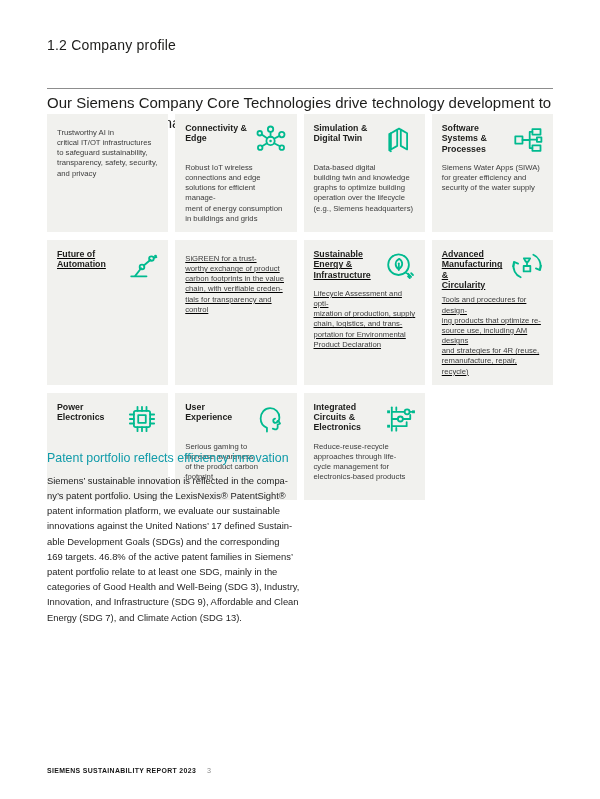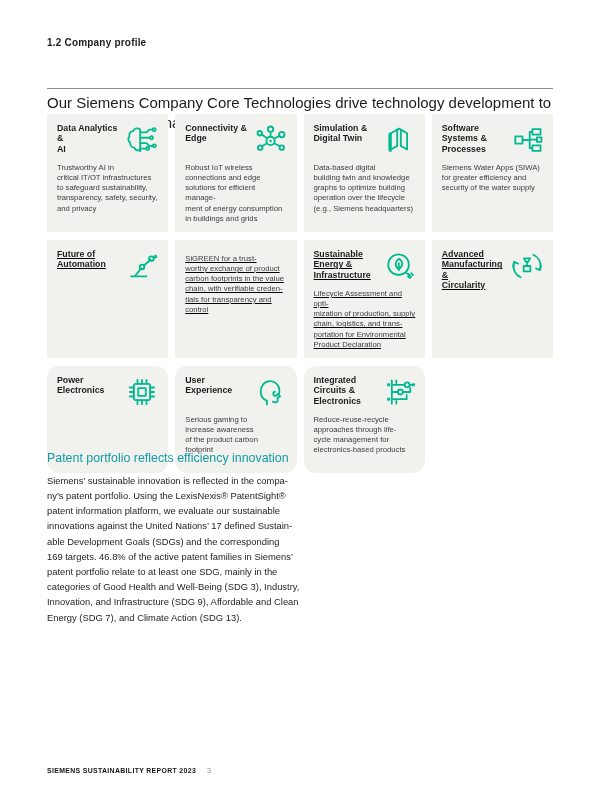--- a/index.html
+++ b/index.html
@@ -4,40 +4,40 @@
 <style>
   * { margin:0; padding:0; box-sizing:border-box; }
   html,body { background:#fff; }
   body { font-family:"Liberation Sans", sans-serif; }
   .page {
     position:relative; width:600px; height:799px; background:#fff;
     margin:0 auto; overflow:hidden;
   }
   .section-label {
     position:absolute; top:37px; left:47px;
-    font-size:10px; font-weight:bold; color:var(--text-dark); letter-spacing:.2px;
+    font-size:14px; font-weight:normal; color:var(--text-dark); letter-spacing:.2px;
   }
   .rule {
     position:absolute; top:88px; left:47px; width:506px;
     border-top:1px solid #8d8d8d;
   }
   .intro {
     position:absolute; top:93px; left:47px; width:506px;
     font-size:15px; color:var(--text-dark); line-height:1.3;
   }
   .cards {
     position:absolute; top:114px; left:47px; width:506px;
     display:grid; grid-template-columns:repeat(4,1fr); gap:8px 7px;
   }
   .card {
     background:var(--card-bg); padding:9px 9px 8px 10px;
   }
   .card.row-1 { min-height:96px; }
   .card.row-2 { min-height:100px;text-decoration:underline; }
-  .card.row-3 { min-height:107px;border-radius:12px; }
+  .card.row-3 { min-height:107px; }
   .card-head { display:flex; justify-content:space-between; align-items:flex-start; }
   .card-title {
     font-size:8.8px; font-weight:bold; color:var(--text-dark);
     line-height:1.18; white-space:pre-line;
   }
   .card-icon { flex:0 0 38px; width:38px; height:36px; margin:-1px -2px 0 2px; }
   .card-icon svg { width:38px; height:36px; display:block; }
   .card-icon svg * { stroke:var(--accent-green); fill:none; stroke-width:2; stroke-linecap:round; stroke-linejoin:round; }
   .card-icon svg .fill { fill:var(--accent-green); stroke:none; }
   .card-icon svg .wfill { fill:#f1f1ee; stroke:none; }
@@ -67,37 +67,20 @@
 
 <div class="page">
 
   <div class="section-label">1.2 Company profile</div>
   <div class="rule"></div>
   <div class="intro">Our Siemens Company Core Technologies drive technology development to master key sustainability challenges</div>
 
   <div class="cards">
 
     <div class="card row-1">
-      <div class="card-head">
-        <div class="card-title">Data Analytics &amp;
-AI</div>
-        <div class="card-icon">
-          <svg viewBox="0 0 40 40">
-            <path d="M18 32.5V8.2c-2.6-2.2-6.8-1.1-7.7 2-3.1 0-5.4 3.1-4.3 6-2.1 2-1.5 5.5 1 6.9-.5 3 1.6 5.4 4.5 5.4 1 3 4.2 4.1 6.5 2z"></path>
-            <path d="M18 11.5h7l3-3h3.2"></path>
-              <circle cx="33.5" cy="8.5" r="1.7"></circle>
-            <path d="M18 17.5h10.5"></path>
-              <circle cx="30.5" cy="17.5" r="1.7"></circle>
-            <path d="M18 23.5h7l3 3h3.4"></path>
-              <circle cx="33.7" cy="26.5" r="1.7"></circle>
-            <path d="M18 29.5h6.2"></path>
-              <circle cx="26.3" cy="29.5" r="1.7"></circle>
-          </svg>
-        </div>
-      </div>
       <div class="card-body">Trustworthy AI in
 critical IT/OT infrastructures
 to safeguard sustainability,
 transparency, safety, security,
 and privacy</div>
     </div>
 
     <div class="card row-1">
       <div class="card-head">
         <div class="card-title">Connectivity &amp;
@@ -221,20 +204,25 @@
             <path d="M27 7.5a13 13 0 0 1 7.5 15.5"></path>
             <path d="M35.5 19.5l-1 5-4.6-1.8"></path>
             <path d="M13 32.5A13 13 0 0 1 5.5 17"></path>
             <path d="M4.5 20.5l1-5 4.6 1.8"></path>
             <path d="M16.5 11.5h7l-2.2 3.8h-2.6z"></path>
             <path d="M20 15.5v2.8"></path>
             <rect x="16.3" y="20" width="7.4" height="6"></rect>
           </svg>
         </div>
       </div>
+      <div class="card-body">Tools and procedures for design-
+ing products that optimize re-
+source use, including AM designs
+and strategies for 4R (reuse,
+remanufacture, repair, recycle)</div>
     </div>
 
     <div class="card row-3">
       <div class="card-head">
         <div class="card-title">Power
 Electronics</div>
         <div class="card-icon">
           <svg viewBox="0 0 40 40">
             <rect x="11" y="11" width="18" height="18" rx="2"></rect>
             <rect x="15.8" y="15.8" width="8.4" height="8.4"></rect>

